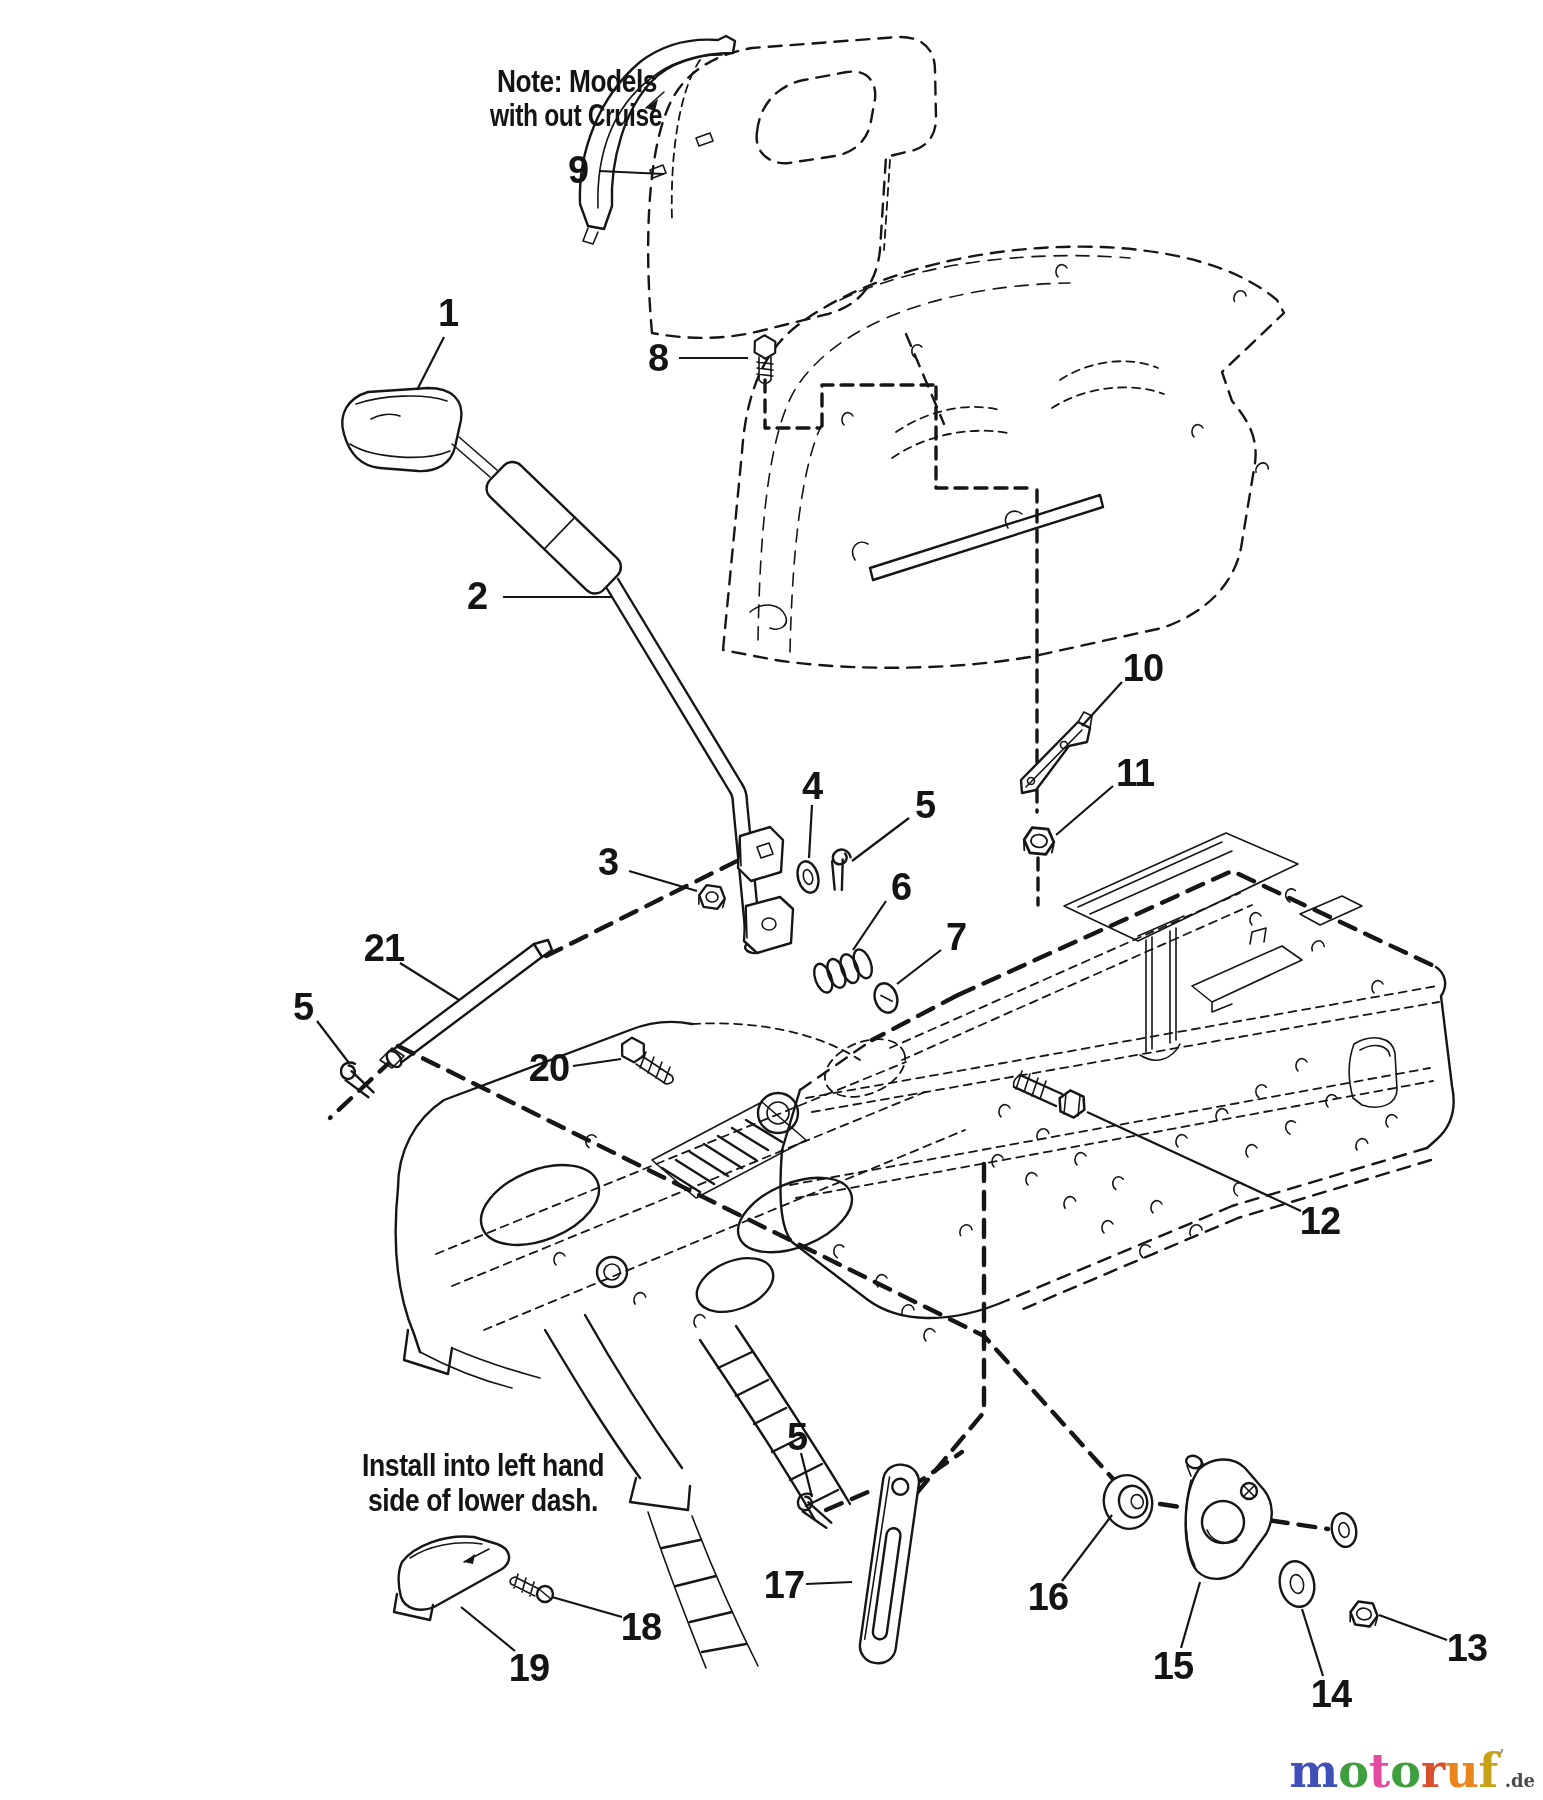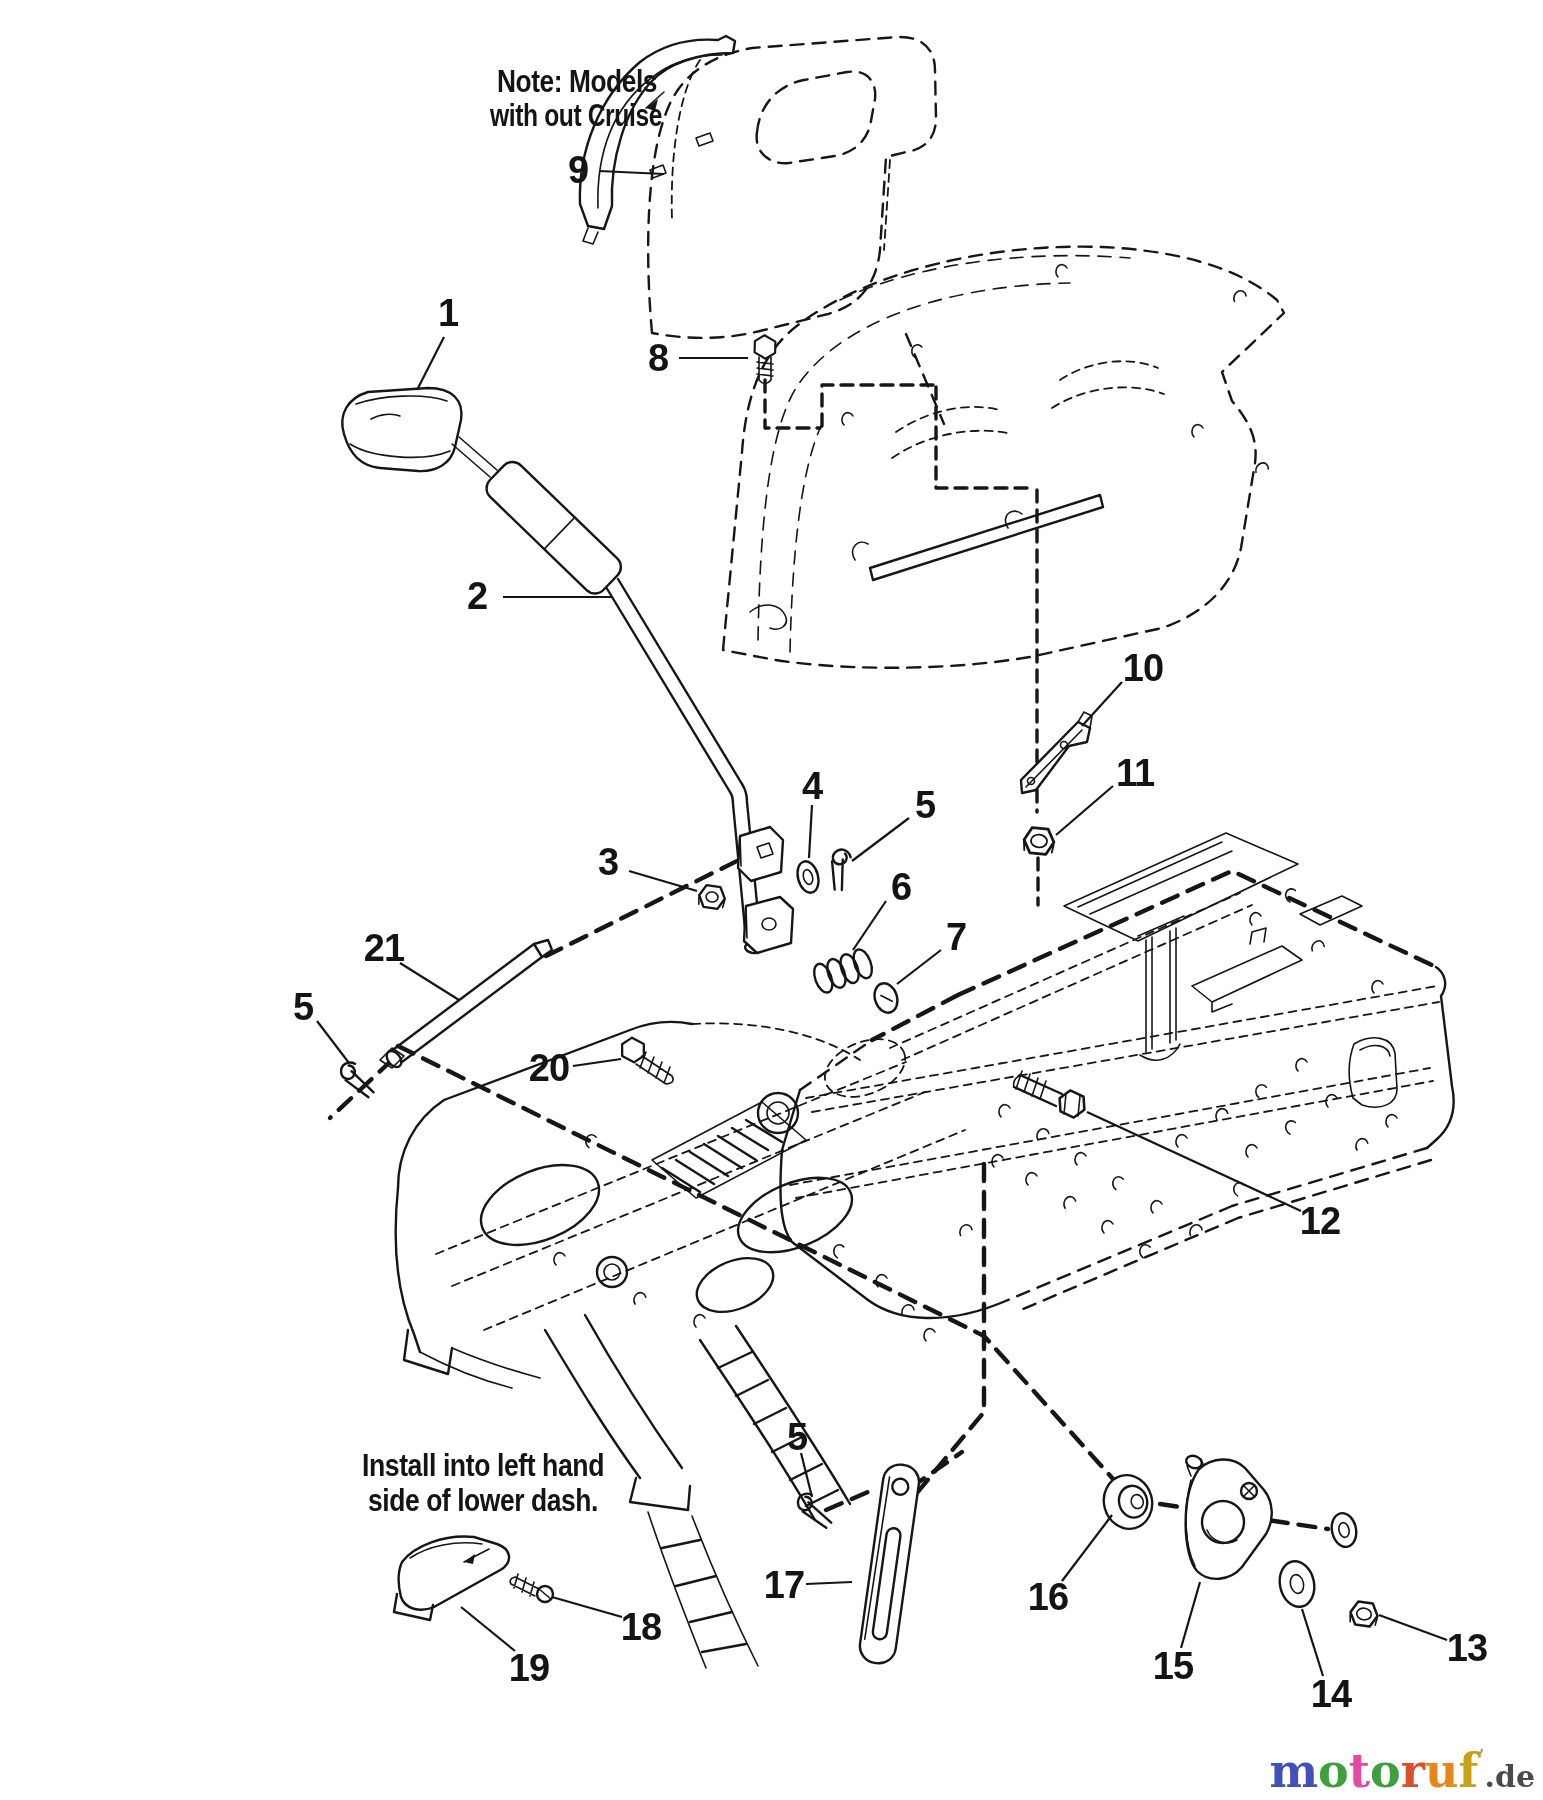--- a/index.html
+++ b/index.html
@@ -18,21 +18,21 @@
   .note{font:bold 31px "Liberation Sans",sans-serif;fill:#141414;text-anchor:middle;
         dominant-baseline:central;letter-spacing:-.5px;}
   .plabel{font:bold 38px "Liberation Sans",sans-serif;fill:#141414;text-anchor:middle;
         dominant-baseline:central;letter-spacing:-1px;}
   .leader{stroke:#141414;stroke-width:2.2;}
   
   .logo{position:absolute;right:8px;bottom:6px;font-family:"DejaVu Serif",serif;
         font-weight:bold;white-space:nowrap;line-height:1;}
   .logo .letters span{font-size:46px;}
   .logo .tm{font-size:18px;color:#9a9a9a;vertical-align:top;}
-  .logo .suffix{font-size:30px;color:#4a4a4a;}
+  .logo .suffix{font-size:18px;color:#4a4a4a;}
 </style>
 </head>
 <body>
 
 <svg width="1543" height="1800" viewBox="0 0 1543 1800">
   <defs>
     <path id="hm" d="M-4,5 A6,7 0 1 1 5,-4"></path>
     <path id="hex" d="M13,0 L7,11 L-7,11 L-13,0 L-7,-11 L7,-11 Z"></path>
     <g id="cotter">
       <path d="M-2,-10 C-10,-12 -16,-6 -14,1 C-12,8 -3,8 -1,2 C1,-3 -3,-8 -8,-7" fill="none"></path>

